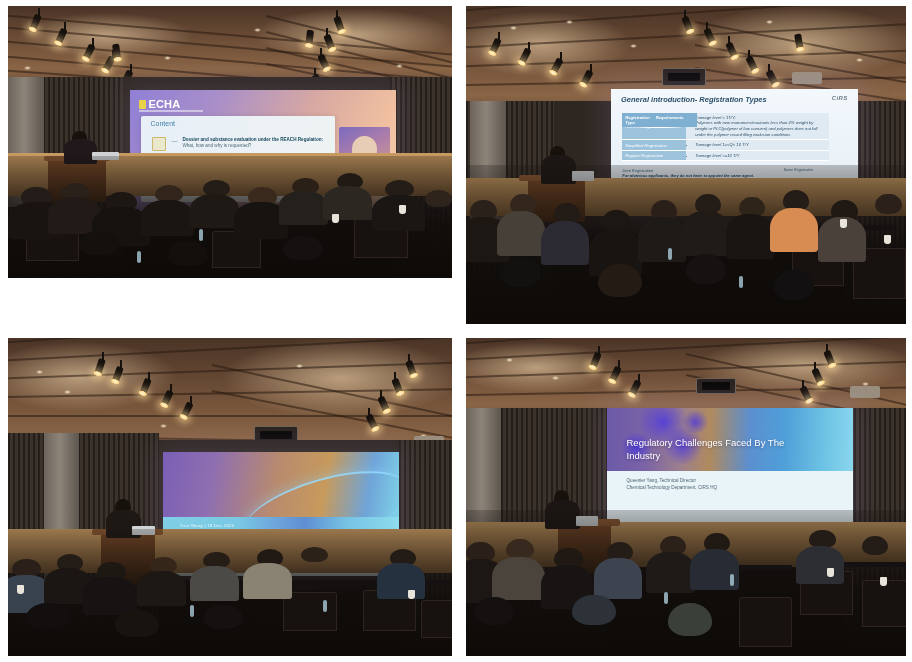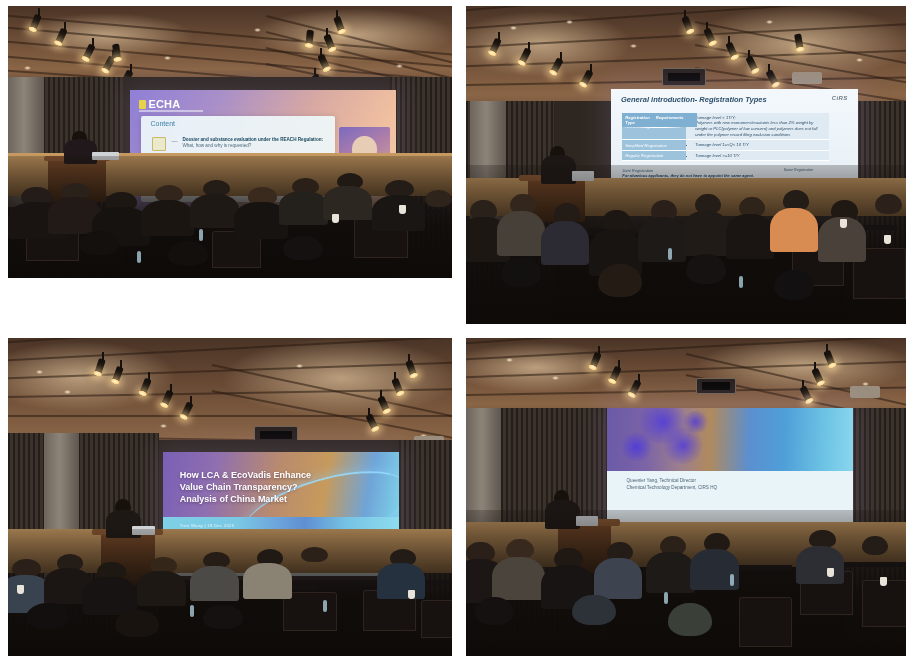--- a/index.html
+++ b/index.html
@@ -510,25 +510,20 @@
       <div class="wall wall-l" style="width:34%;top:30%"></div>
       <div class="wall wall-r" style="width:12%;top:32%"></div>
       <div class="pillar" style="left:8%;top:30%;width:8%;height:46%"></div>
       <div class="backwall" style="left:34%;top:32%;width:54%;height:44%"></div>
 
       <div class="screen" style="left:35%;top:36%;width:53%;height:39%">
         <div class="s-lca" style="position:absolute;inset:0">
           <div class="lca-hero">
             <div class="lca-arc"></div>
           </div>
-          <div class="lca-title" style="font-size:9px;line-height:12px">
-            <div>How LCA &amp; EcoVadis Enhance</div>
-            <div>Value Chain Transparency?</div>
-            <div>Analysis of China Market</div>
-          </div>
           <div class="lca-band"></div>
           <div class="lca-author">Tree Wang | 18 Dec 2025</div>
           <div class="lca-foot">CIRS Group Co., Ltd.   |   www.cirs-group.com</div>
           <div class="lca-logo" style="font-size:9px">CiRS</div>
         </div>
       </div>
 
       <div class="stage" style="left:0;bottom:26%;width:100%;height:14%"></div>
       <div class="podium" style="left:21%;bottom:22%;width:12%;height:17%"></div>
       <div class="podium-top" style="left:19%;bottom:38%;width:16%;height:2%"></div>
@@ -613,20 +608,24 @@
       <div class="backwall" style="left:32%;top:22%;width:54%;height:44%"></div>
 
       <div class="screen" style="left:32%;top:22%;width:56%;height:42%">
         <div class="s-reg" style="position:absolute;inset:0">
           <div class="reg-hero">
             <div class="reg-blob" style="left:12%;top:-12%;width:22%;height:70%"></div>
             <div class="reg-blob" style="left:22%;top:30%;width:18%;height:60%"></div>
             <div class="reg-blob" style="left:5%;top:40%;width:14%;height:45%"></div>
             <div class="reg-blob" style="left:30%;top:5%;width:12%;height:35%"></div>
           </div>
+          <div class="reg-title" style="font-size:9.5px;line-height:12.5px">
+            <div>Regulatory Challenges Faced By The</div>
+            <div>Industry</div>
+          </div>
           <div class="reg-sub">
             <div>Queenier Yang, Technical Director</div>
             <div>Chemical Technology Department, CIRS HQ</div>
           </div>
           <div class="reg-foot">CIRS Group Co., Ltd.   |   www.cirs-group.com</div>
           <div class="reg-logo" style="font-size:9px">CiRS</div>
         </div>
       </div>
 
       <div class="stage" style="left:0;bottom:28%;width:100%;height:14%"></div>

